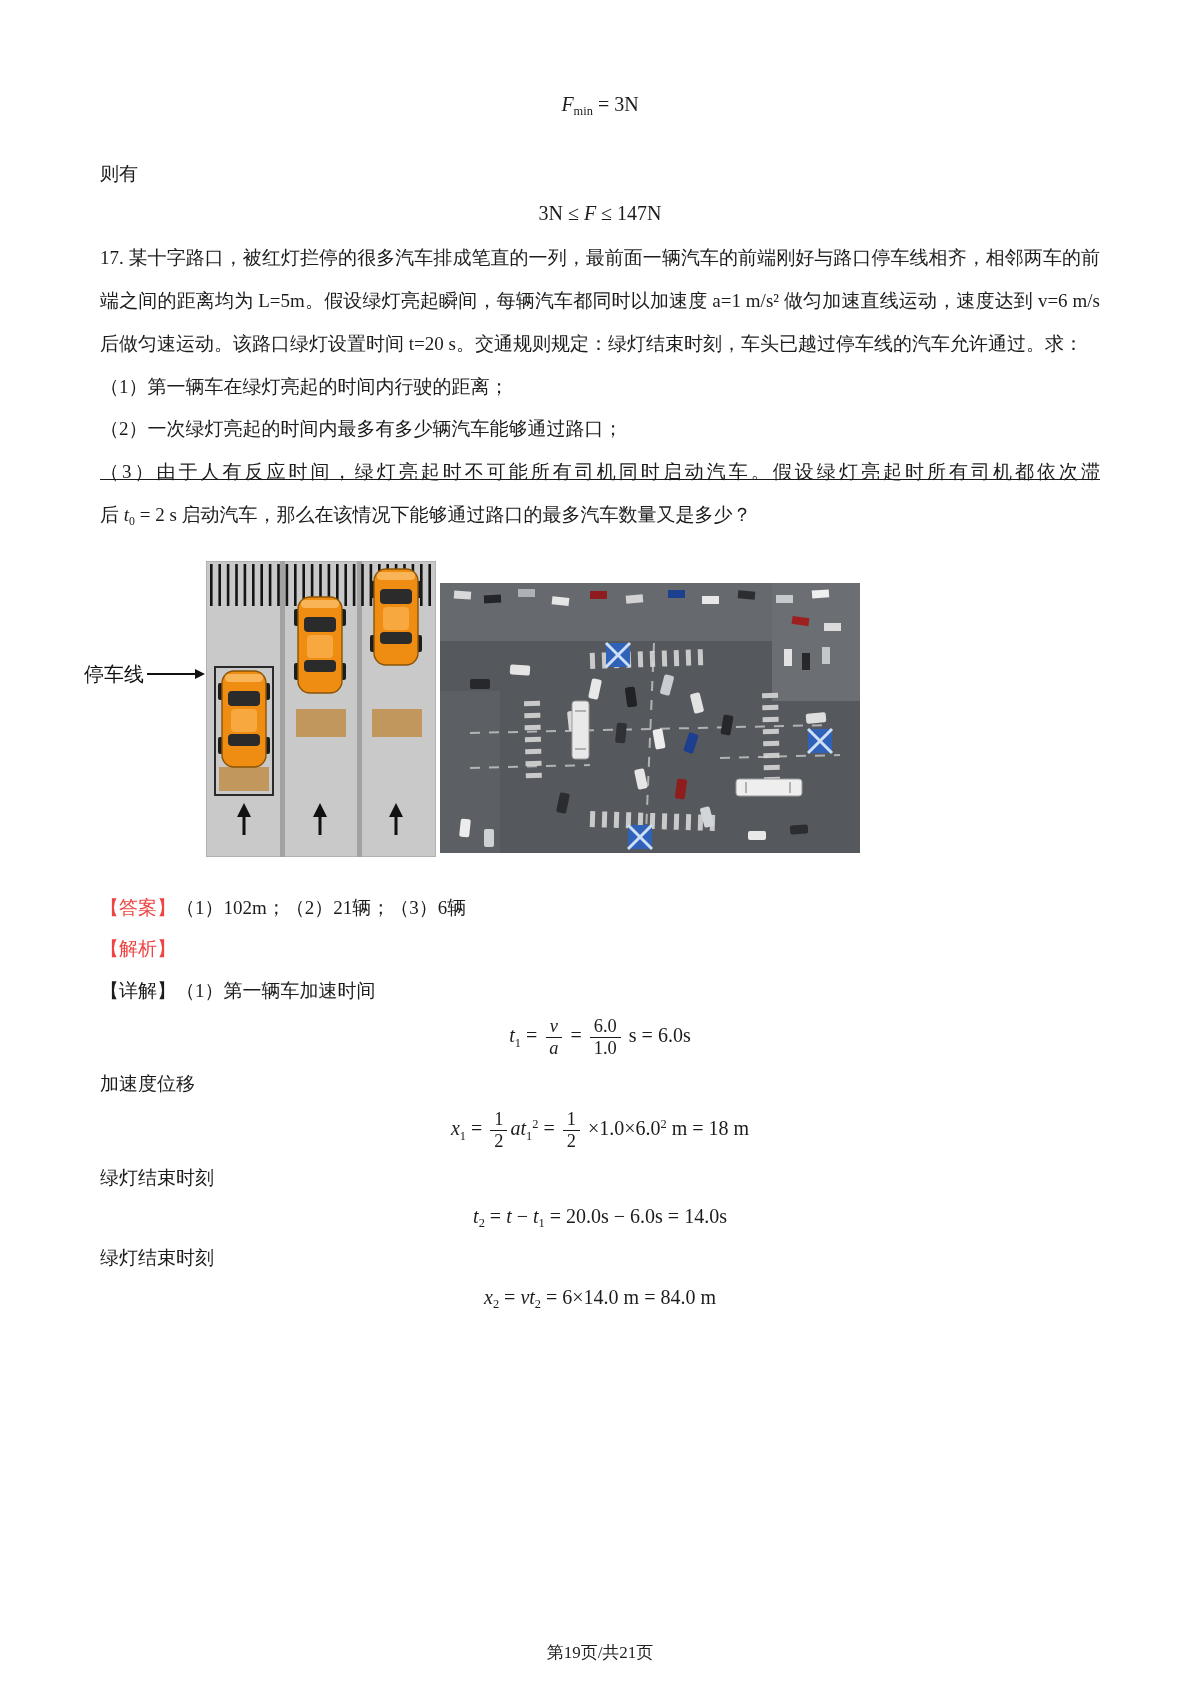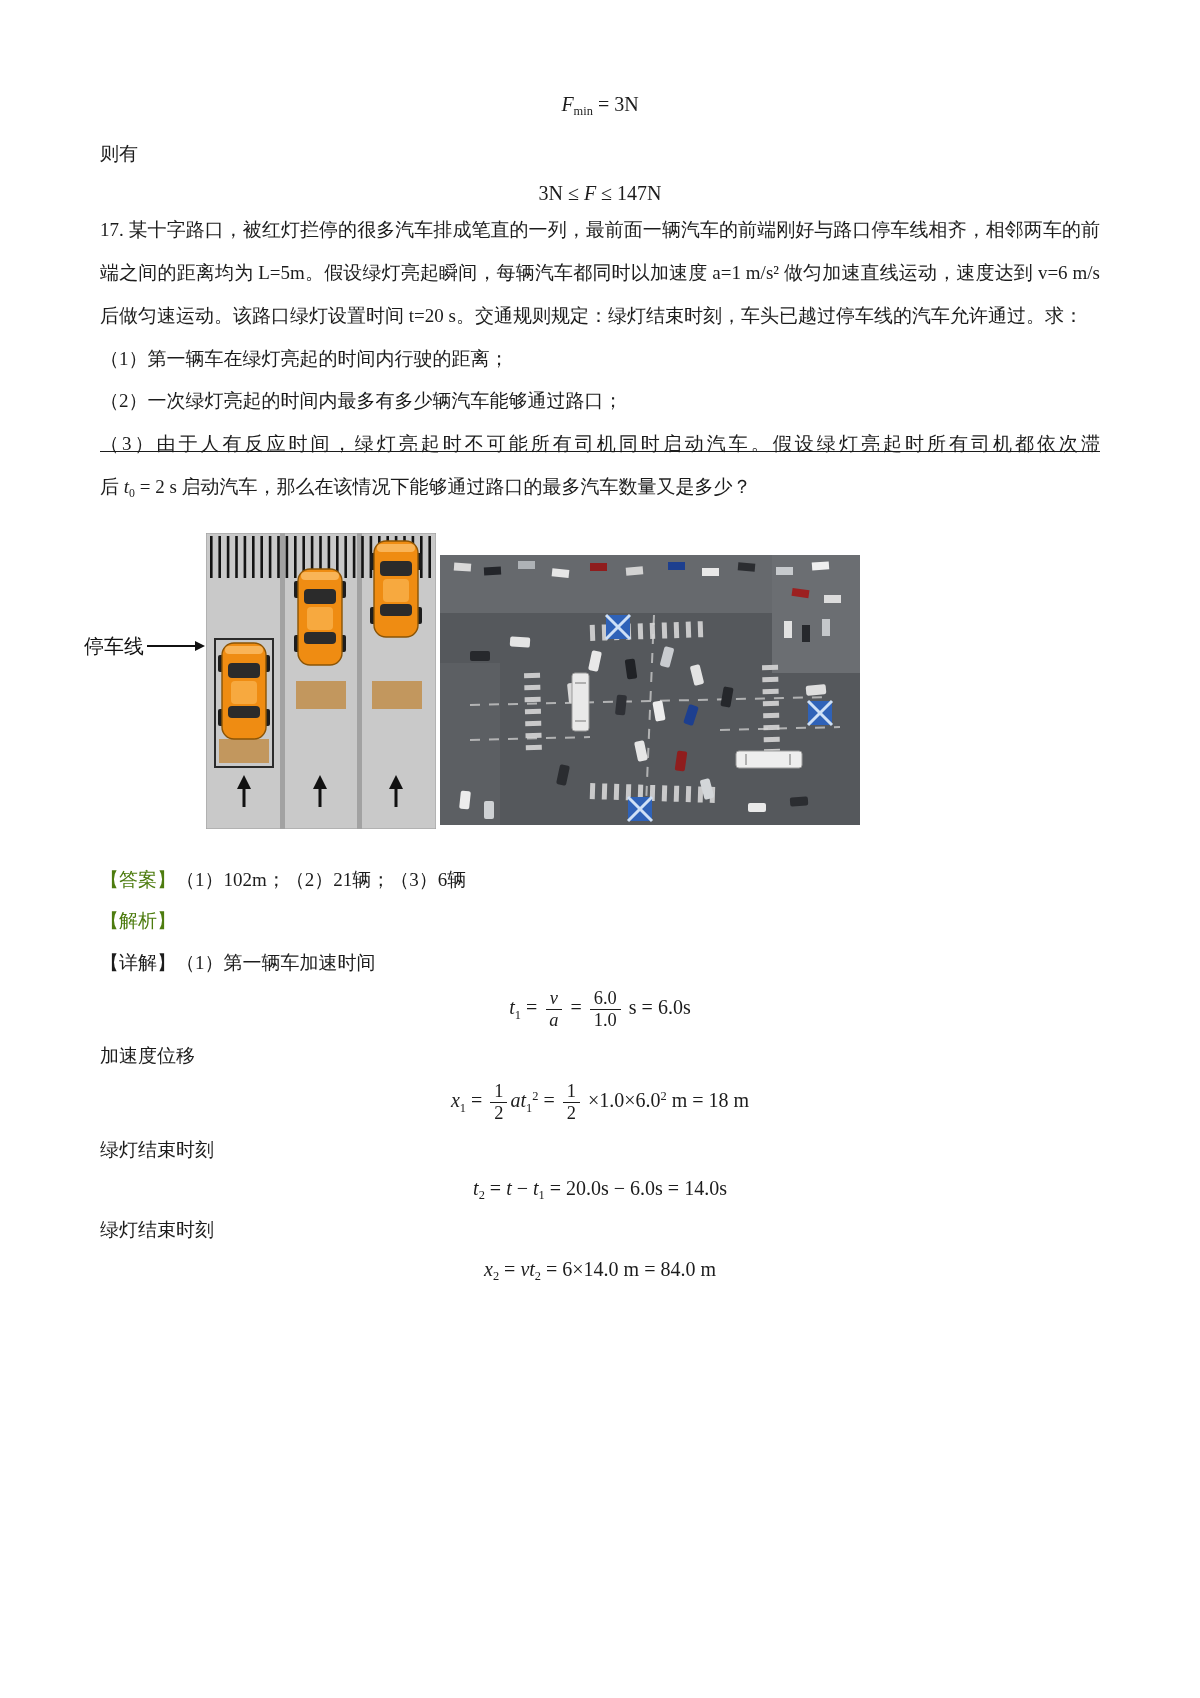--- a/index.html
+++ b/index.html
@@ -5,49 +5,49 @@
   html,body{margin:0;padding:0;background:#ffffff;}
   .page{
     width:1200px;height:1698px;box-sizing:border-box;
     padding:86px 100px 34px 100px;
     display:flex;flex-direction:column;
     font-family:"Liberation Serif","DejaVu Serif",serif;
     font-size:19px;color:#1c1c1c;background:#fff;overflow:hidden;
   }
   .center{text-align:center;}
   .eq{font-size:20px;line-height:1.4;margin:4px 0;}
-  .eq-top{margin-bottom:12px;}
+  .eq-top{margin-bottom:32px;}
   .line{line-height:2.25;}
   .para{text-align:justify;line-height:2.25;}
   .just-last{text-align:justify;text-align-last:justify;line-height:2.25;text-decoration:underline;}
   .it{font-style:italic;}
   .msub{font-size:0.62em;vertical-align:-0.35em;}
   .msup{font-size:0.62em;vertical-align:0.55em;}
   .frac{display:inline-flex;flex-direction:column;align-items:center;vertical-align:middle;margin:0 3px;line-height:1.15;font-size:0.92em;}
   .frac .fnum{padding:0 4px;border-bottom:1.3px solid currentColor;display:block;}
   .frac .fden{padding:0 4px;display:block;}
   .frac.it{font-style:italic;}
-  .ans-label{color:#4d7c0f;}
+  .ans-label{color:#ef4444;}
   .sol-line{line-height:2.2;}
   
   .figure{position:relative;height:300px;margin:24px 0 26px 0;}
   .stopline{position:absolute;left:-16px;top:100px;display:flex;align-items:center;gap:3px;}
   .stopline-text{font-size:20px;color:#111;}
   .lane-diagram{position:absolute;left:106px;top:0;}
   .aerial-photo{position:absolute;left:340px;top:22px;}
   .footer{margin-top:auto;text-align:center;font-size:17px;color:#222;}
 </style>
 </head>
 <body>
 
 <div class="page">
 
   <div class="center eq eq-top"><span class="it">F</span><span class="msub">min</span><span> = 3N</span></div>
   <div class="line">则有</div>
-  <div class="center eq" style="margin-bottom:2px;"><span>3N ≤ </span><span class="it">F</span><span> ≤ 147N</span></div>
+  <div class="center eq" style="margin-bottom:10px;"><span>3N ≤ </span><span class="it">F</span><span> ≤ 147N</span></div>
 
   <div class="para">17. 某十字路口，被红灯拦停的很多汽车排成笔直的一列，最前面一辆汽车的前端刚好与路口停车线相齐，相邻两车的前端之间的距离均为 L=5m。假设绿灯亮起瞬间，每辆汽车都同时以加速度 a=1 m/s² 做匀加速直线运动，速度达到 v=6 m/s 后做匀速运动。该路口绿灯设置时间 t=20 s。交通规则规定：绿灯结束时刻，车头已越过停车线的汽车允许通过。求：</div>
   <div class="line">（1）第一辆车在绿灯亮起的时间内行驶的距离；</div>
   <div class="line">（2）一次绿灯亮起的时间内最多有多少辆汽车能够通过路口；</div>
   <div class="just-last">（3）由于人有反应时间，绿灯亮起时不可能所有司机同时启动汽车。假设绿灯亮起时所有司机都依次滞</div>
   <div class="line">
     <span>后</span>
     <span class="inline-eq"><span class="it">t</span><span class="msub">0</span><span> = 2 s </span></span>
     <span>启动汽车，那么在该情况下能够通过路口的最多汽车数量又是多少？</span>
   </div>
@@ -214,13 +214,14 @@
         <span class="fden">2</span>
       </span><span class="it">at</span><span class="msub">1</span><span class="msup">2</span><span> = </span><span class="frac">
         <span class="fnum">1</span>
         <span class="fden">2</span>
       </span><span> ×1.0×6.0</span><span class="msup">2</span><span> m = 18 m</span></div>
   <div class="sol-line">绿灯结束时刻</div>
   <div class="center eq"><span class="it">t</span><span class="msub">2</span><span> = </span><span class="it">t</span><span> − </span><span class="it">t</span><span class="msub">1</span><span> = 20.0s − 6.0s = 14.0s</span></div>
   <div class="sol-line">绿灯结束时刻</div>
   <div class="center eq"><span class="it">x</span><span class="msub">2</span><span> = </span><span class="it">vt</span><span class="msub">2</span><span> = 6×14.0 m = 84.0 m</span></div>
 
+  <div class="footer">第19页/共21页</div>
 </div>
 
 </body></html>

